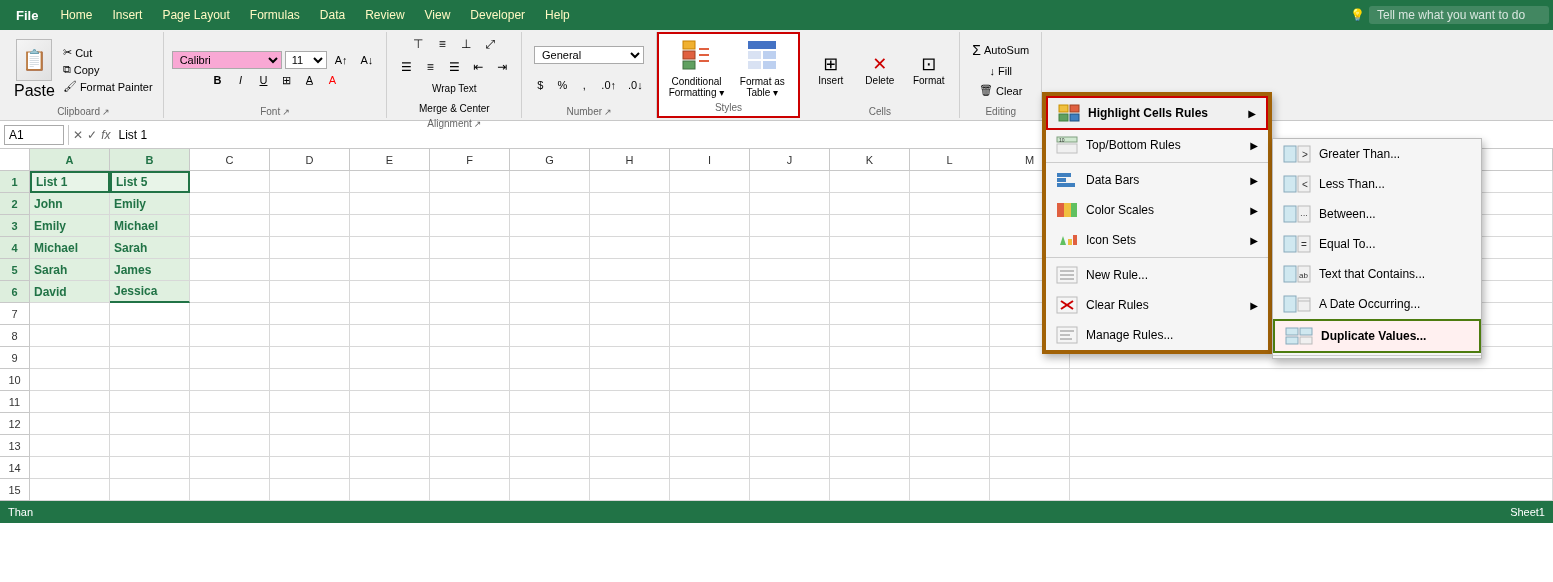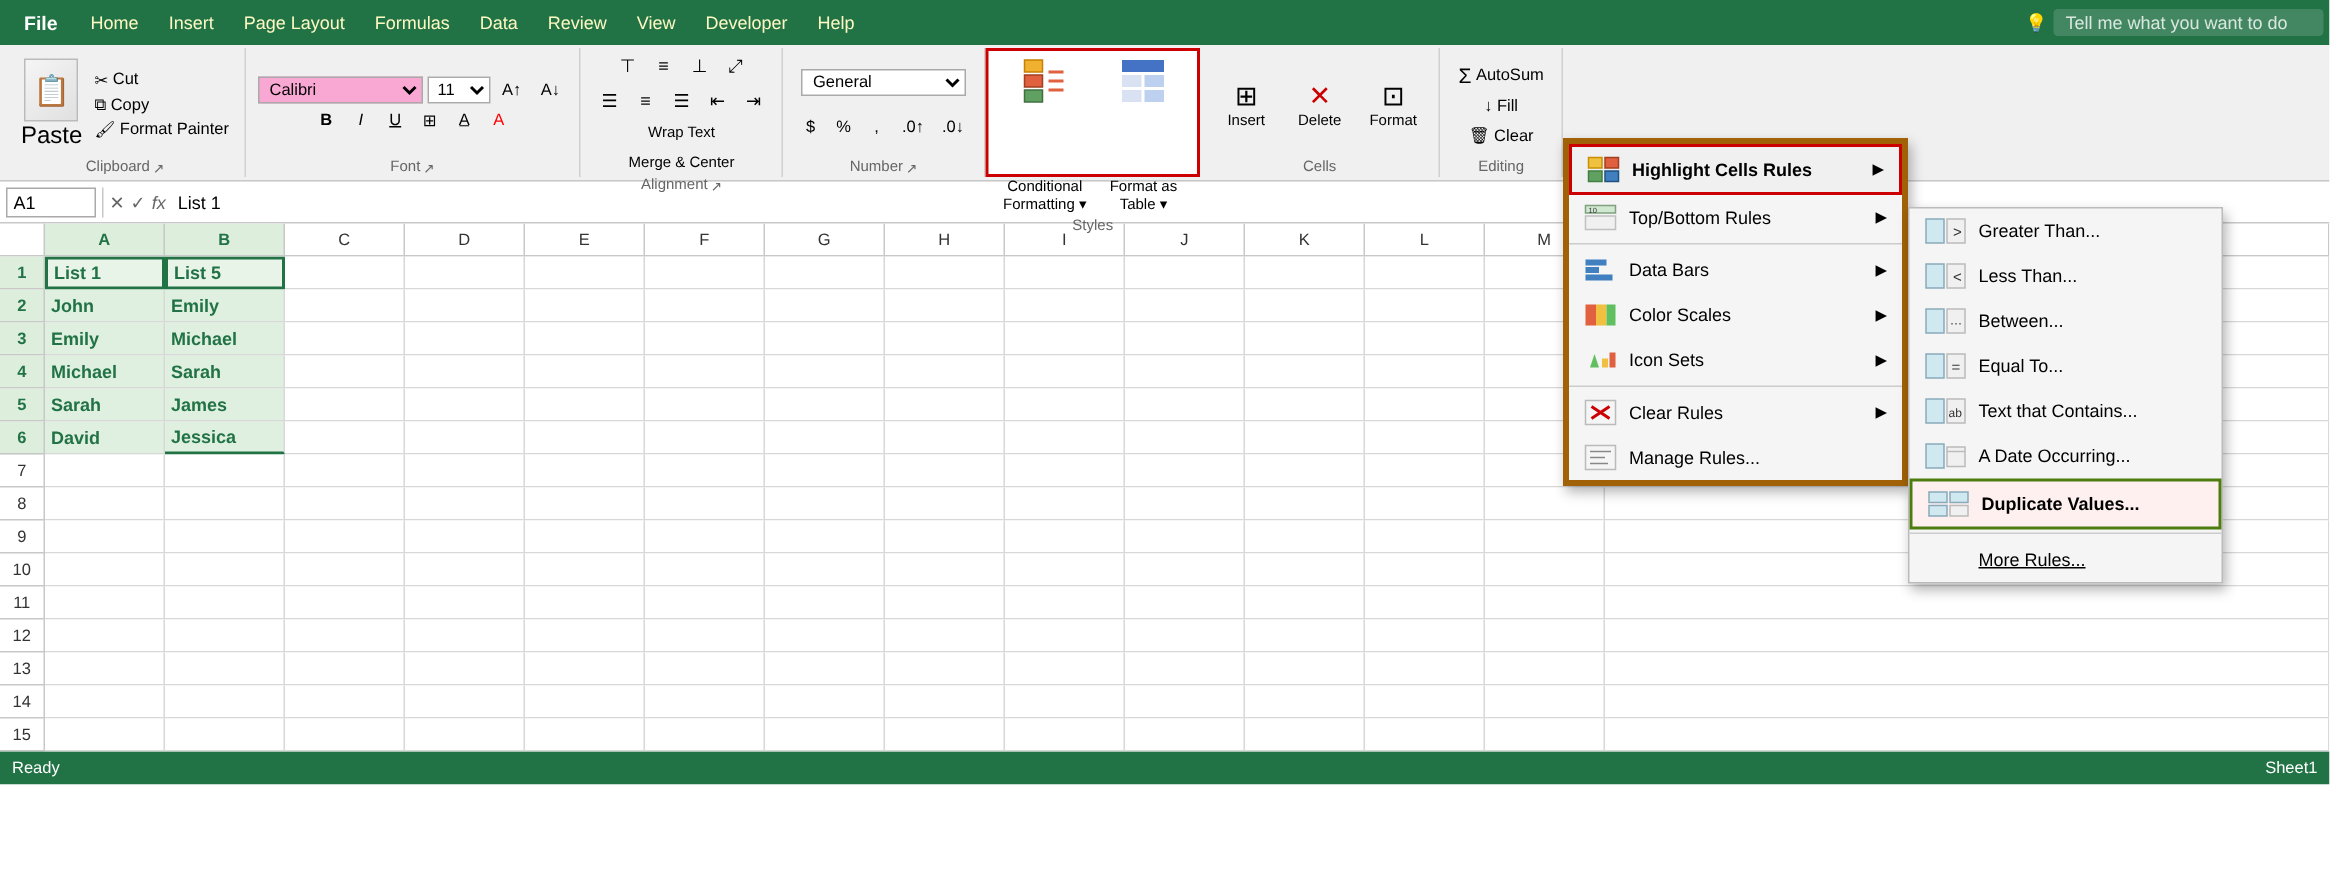--- a/index.html
+++ b/index.html
@@ -211,21 +211,20 @@
       flex-direction: row;
       gap: 4px;
     }
     .style-btn {
       display: flex;
       flex-direction: column;
       align-items: center;
       cursor: pointer;
       padding: 2px 4px;
       min-width: 60px;
-      gap: 44px;
     }
     .style-label {
       font-size: 10px;
       text-align: center;
       white-space: nowrap;
       margin-top: 2px;
     }
 
     
     .cells-group .ribbon-group-content {
@@ -1012,20 +1011,31 @@
         <rect x="12" y="8" width="4" height="6" fill="#f0c040"></rect>
         <rect x="17" y="4" width="4" height="10" fill="#e06040"></rect>
       </svg>
     </div>
     <span>Icon Sets</span>
     <span class="cf-menu-arrow">▶</span>
   </div>
 
   <div class="cf-menu-separator"></div>
 
+  <div class="cf-menu-item">
+    <div class="cf-menu-icon">
+      <svg width="22" height="18" viewBox="0 0 22 18">
+        <rect x="1" y="1" width="20" height="16" fill="#f5f5f5" stroke="#bbb" stroke-width="1"></rect>
+        <line x1="4" y1="5" x2="18" y2="5" stroke="#888" stroke-width="1"></line>
+        <line x1="4" y1="9" x2="18" y2="9" stroke="#888" stroke-width="1"></line>
+        <line x1="4" y1="13" x2="18" y2="13" stroke="#888" stroke-width="1"></line>
+      </svg>
+    </div>
+    <span>New Rule...</span>
+  </div>
 
   <div class="cf-menu-item">
     <div class="cf-menu-icon">
       <svg width="22" height="18" viewBox="0 0 22 18">
         <rect x="1" y="1" width="20" height="16" fill="#f5f5f5" stroke="#bbb" stroke-width="1"></rect>
         <line x1="5" y1="5" x2="17" y2="13" stroke="#c00" stroke-width="2"></line>
         <line x1="17" y1="5" x2="5" y2="13" stroke="#c00" stroke-width="2"></line>
       </svg>
     </div>
     <span>Clear Rules</span>
@@ -1111,22 +1121,18 @@
       <svg width="28" height="18" viewBox="0 0 28 18">
         <rect x="1" y="1" width="12" height="7" fill="#d0e8f0" stroke="#8ab" stroke-width="1"></rect>
         <rect x="1" y="10" width="12" height="7" fill="#d0e8f0" stroke="#8ab" stroke-width="1"></rect>
         <rect x="15" y="1" width="12" height="7" fill="#d0e8f0" stroke="#8ab" stroke-width="1"></rect>
         <rect x="15" y="10" width="12" height="7" fill="#f0f0f0" stroke="#bbb" stroke-width="1"></rect>
       </svg>
     </div>
     <strong>Duplicate Values...</strong>
   </div>
   <div class="sub-menu-separator" style="height:1px;background:#ccc;margin:2px 0;"></div>
-  <div class="sub-menu-item">
-    <div class="sub-menu-icon" style="width:28px;"></div>
-    <span style="text-decoration:underline;">More Rules...</span>
-  </div>
 </div>
 
 <div class="status-bar">
-  <span>Ready</span>
+  <span>Than</span>
   <span style="margin-left:auto;">Sheet1</span>
 </div>
 
 </body></html>

